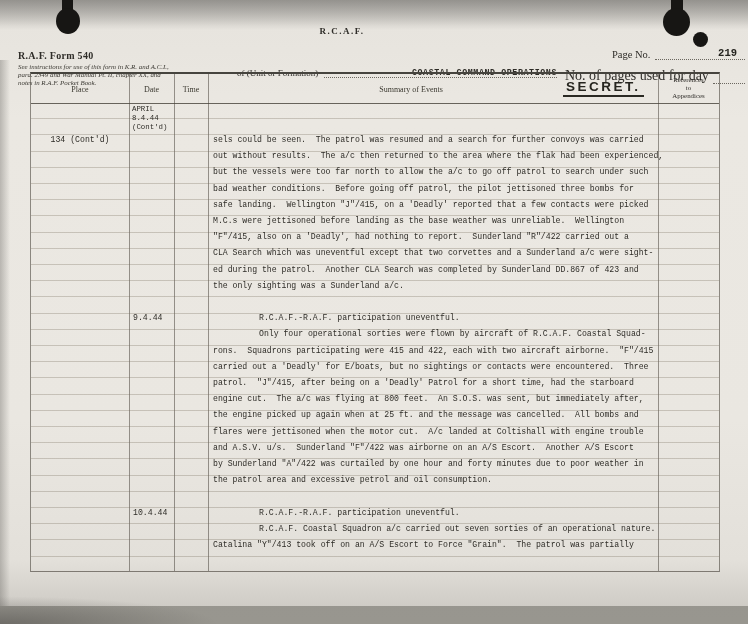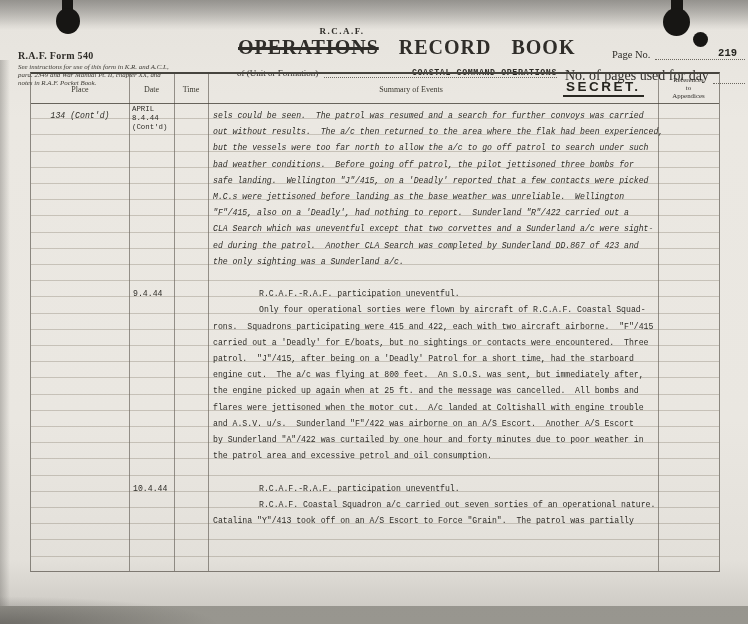--- a/index.html
+++ b/index.html
@@ -50,21 +50,21 @@
     font-weight:bold; font-size:13.5px; letter-spacing:2.5px; color:#26251f;
     border-bottom:2.5px solid #2a2923; padding:0 3px 1px 3px; }
   .refs-h { position:absolute; left:627px; top:2px; width:61px; text-align:center; font-size:6.9px; line-height:8.2px; }
 
   .tbody { position:absolute; left:0; top:29px; width:688px; height:468px; overflow:hidden;
     background-image:repeating-linear-gradient(to bottom, transparent 0px, transparent 15.2px, rgba(115,105,88,.30) 15.2px, rgba(115,105,88,.30) 16.2px); }
   .entry { display:grid; grid-template-columns:98px 45px 34px 450px 61px; }
   .entry + .entry { margin-top:16.2px; }
   .mono { font-family:"Liberation Mono","DejaVu Sans Mono",monospace; color:#2e2c27; }
   .e-place { text-align:center; font-size:8.2px; line-height:16.2px; }
-  .pt1 { padding-top:5px;font-style:italic; }
+  .pt1 { padding-top:29px; }
   .e-date-block { padding:2px 0 0 3px; font-size:7.4px; line-height:9px; white-space:pre; }
   .e-date { padding-left:4px; font-size:8.2px; line-height:16.2px; }
   .e-sum { padding-left:5px; }
   .sline { white-space:pre; font-size:8.2px; line-height:16.2px; letter-spacing:-0.02px; }
   .indent { padding-left:46px; }
 </style>
 </head>
 <body>
 
 <div class="scan">
@@ -77,24 +77,20 @@
   <div class="clip-circle" style="left:663px; top:8px; width:27px; height:28px;"></div>
   <div class="clip-circle" style="left:693px; top:32px; width:15px; height:15px;"></div>
 
   <div class="form-no">R.A.F. Form 540</div>
   <div class="instr">
     <div>See instructions for use of this form in K.R. and A.C.I.,</div>
     <div>para. 2349 and War Manual Pt. II, chapter XX, and</div>
     <div>notes in R.A.F. Pocket Book.</div>
   </div>
   <div class="org">R.C.A.F.</div>
-  <div class="title">
-    <span class="struck">OPERATIONS</span>
-    <span>RECORD BOOK</span>
-  </div>
   <div class="pageno">
     <span>Page No.</span>
     <span class="leader"><span class="num">219</span></span>
   </div>
   <div class="unit-row">
     <span>of (Unit or Formation)</span>
     <span class="leader">COASTAL COMMAND OPERATIONS</span>
   </div>
   <div class="pages-used">
     <span>No. of pages used for day</span>

